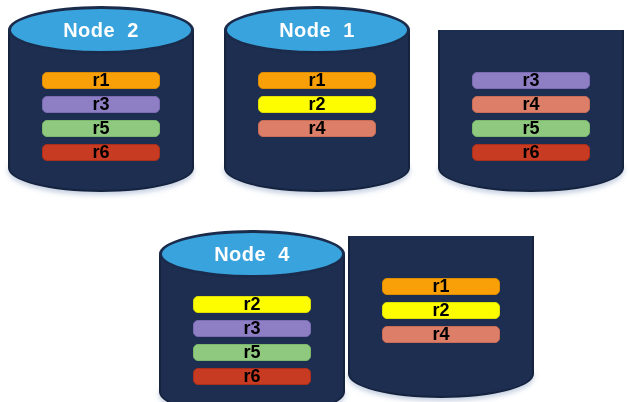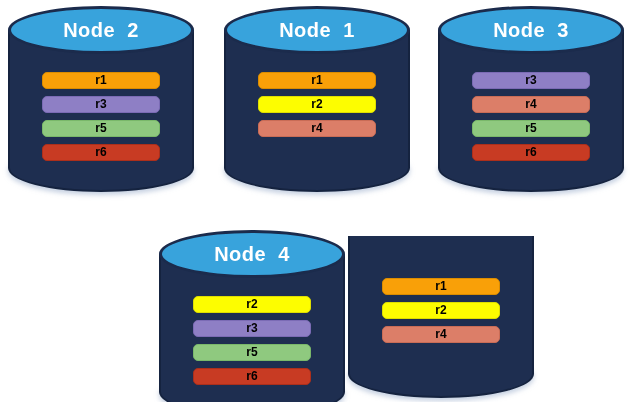--- a/index.html
+++ b/index.html
@@ -77,21 +77,21 @@
     z-index: 3;
   }
   .bar {
     height: 15px;
     line-height: 15px;
     margin-bottom: 7px;
     border-radius: 5px;
     border: 1px solid rgba(0,0,0,0.25);
     box-sizing: content-box;
     text-align: center;
-    font-size: 12px;
+    font-size: 18px;
     font-weight: bold;
     color: #000000;
     user-select: none;
   }
 </style>
 </head>
 <body>
 
 <div id="canvas">
 
@@ -123,23 +123,20 @@
 
     <div class="bar" style="background: rgb(253, 253, 0); border-color: rgb(222, 222, 0);">r2</div>
 
     <div class="bar" style="background: rgb(220, 126, 104); border-color: rgb(201, 108, 86);">r4</div>
   </div>
     </div>
 
     <div class="node" style="left: 438px; top: 6px;">
       <div class="cyl-bottom"></div>
       <div class="cyl-body"></div>
-      <div class="cyl-top">
-        <span class="node-title">Node  3</span>
-      </div>
       <div class="bars">
     <div class="bar" style="background: rgb(142, 127, 197); border-color: rgb(123, 107, 181);">r3</div>
 
     <div class="bar" style="background: rgb(220, 126, 104); border-color: rgb(201, 108, 86);">r4</div>
 
     <div class="bar" style="background: rgb(143, 201, 127); border-color: rgb(122, 184, 106);">r5</div>
 
     <div class="bar" style="background: rgb(200, 59, 35); border-color: rgb(172, 47, 27);">r6</div>
   </div>
     </div>

